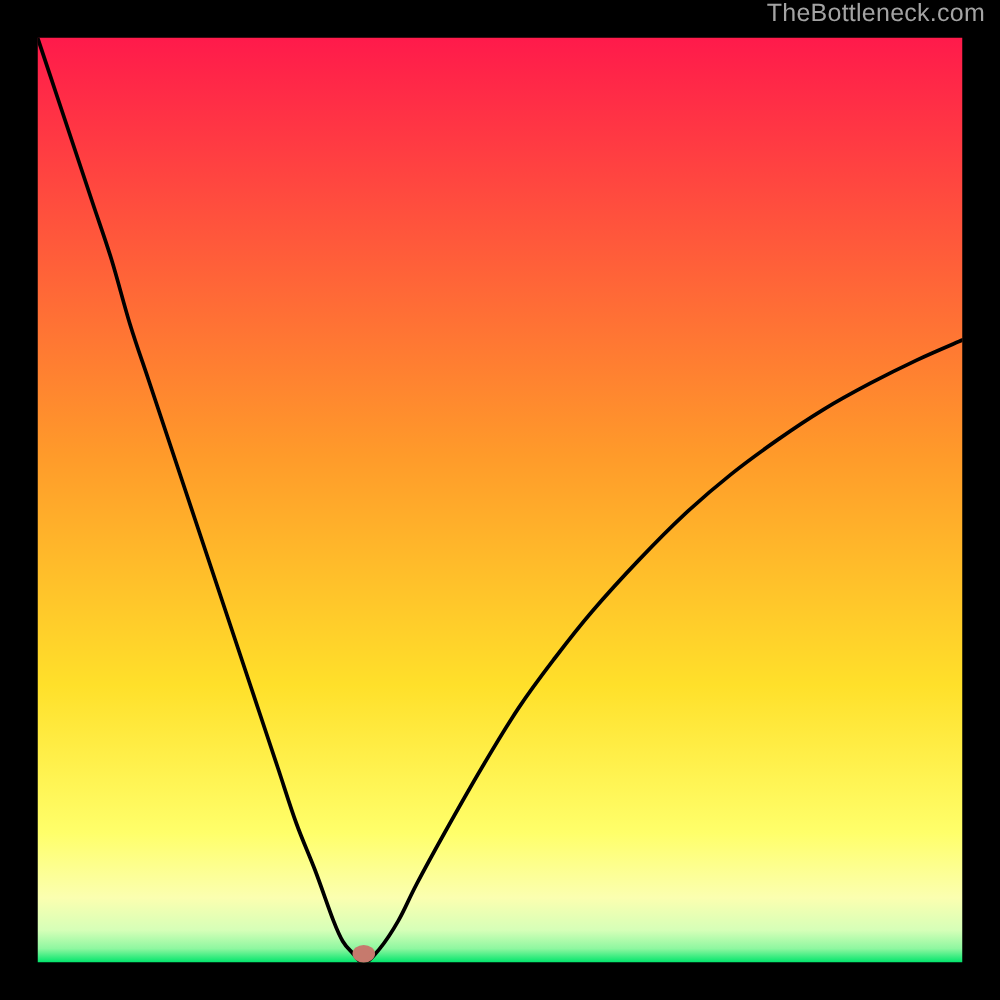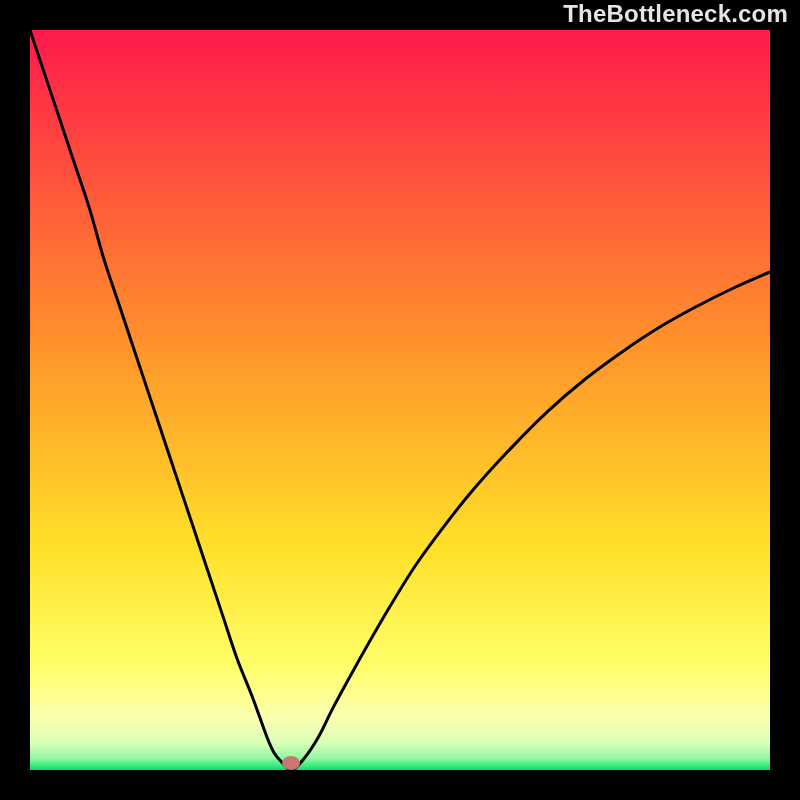--- a/index.html
+++ b/index.html
@@ -20,23 +20,23 @@
   }
   .plot {
     position: absolute;
     box-sizing: border-box;
   }
   .watermark {
     position: absolute;
     top: 0;
     right: 12px;
     font-family: Arial, Helvetica, sans-serif;
-    font-size: 24px;
-    font-weight: 700;
-    color: #e5e5e5;
+    font-size: 20px;
+    font-weight: 400;
+    color: #a3a3a3;
     letter-spacing: 0.2px;
   }
   .marker {
     position: absolute;
     border-radius: 50% / 50%;
     background: #c67a6d;
   }
   svg.curve {
     position: absolute;
     left: 0;

